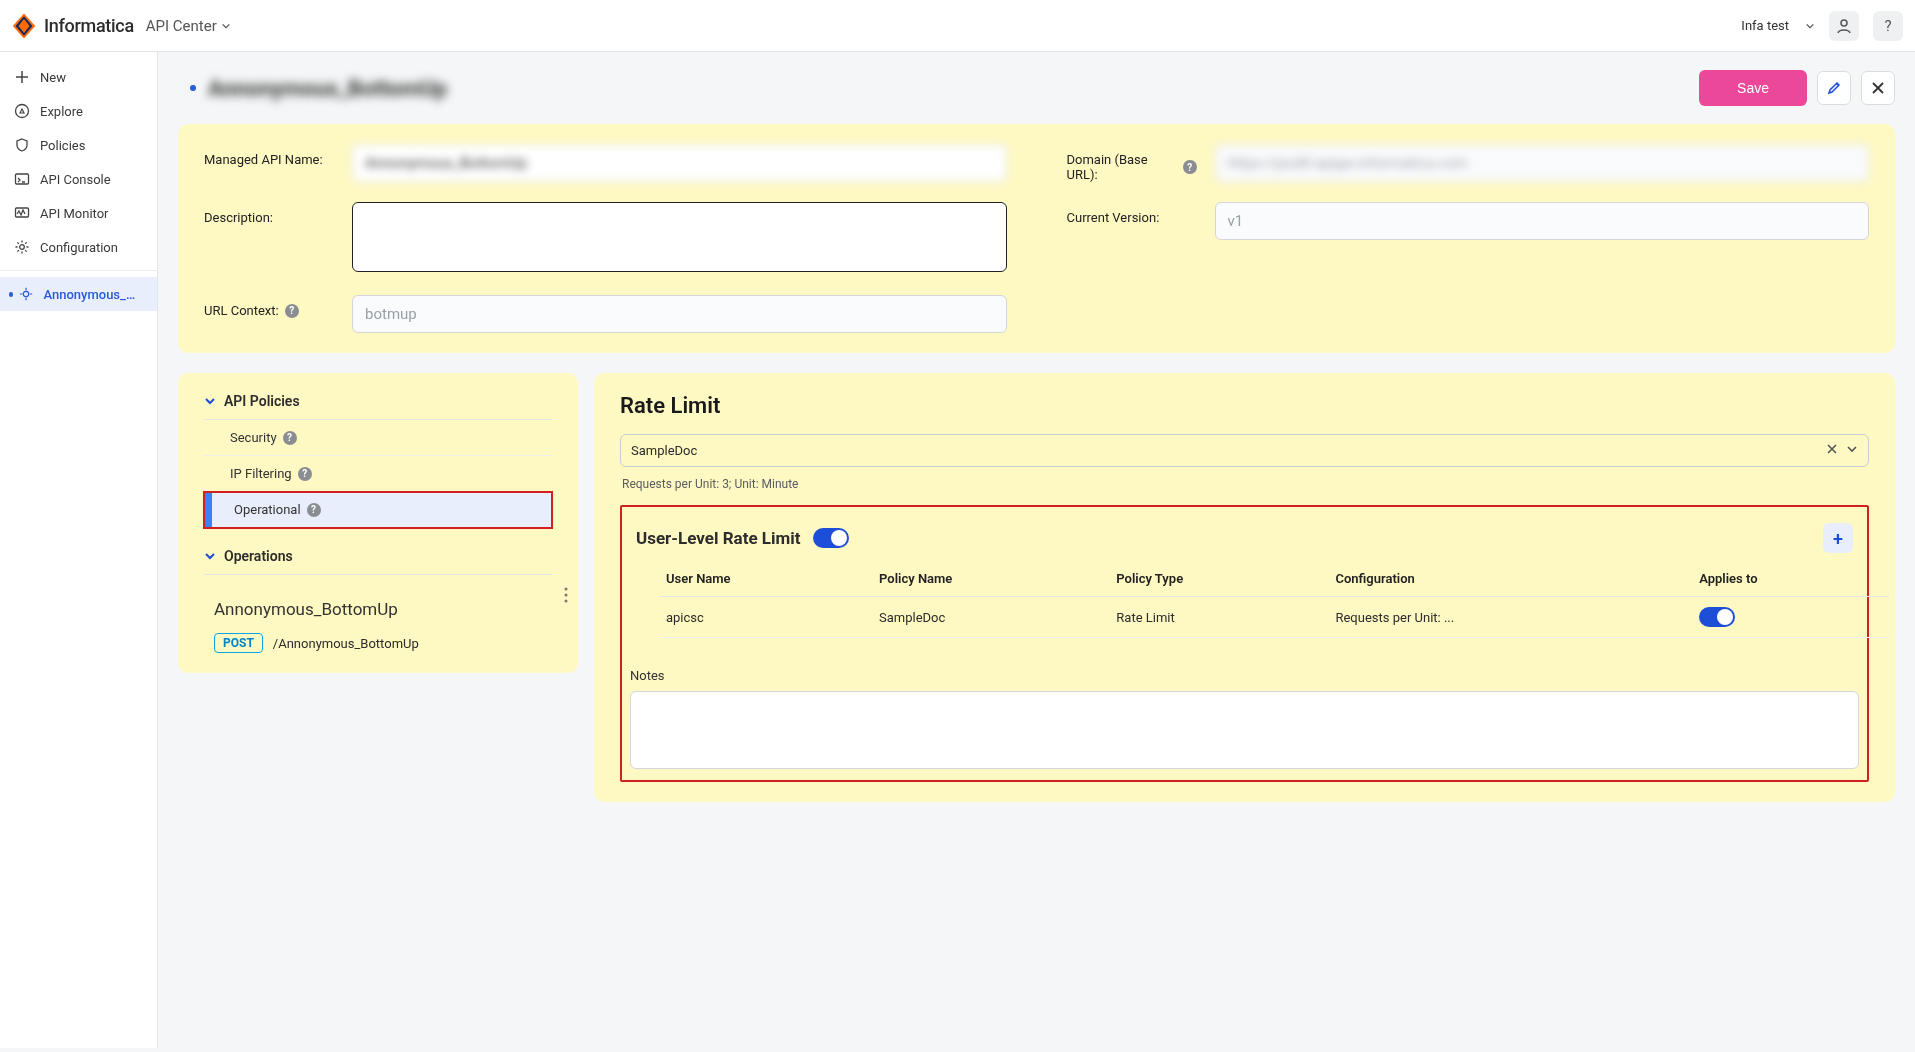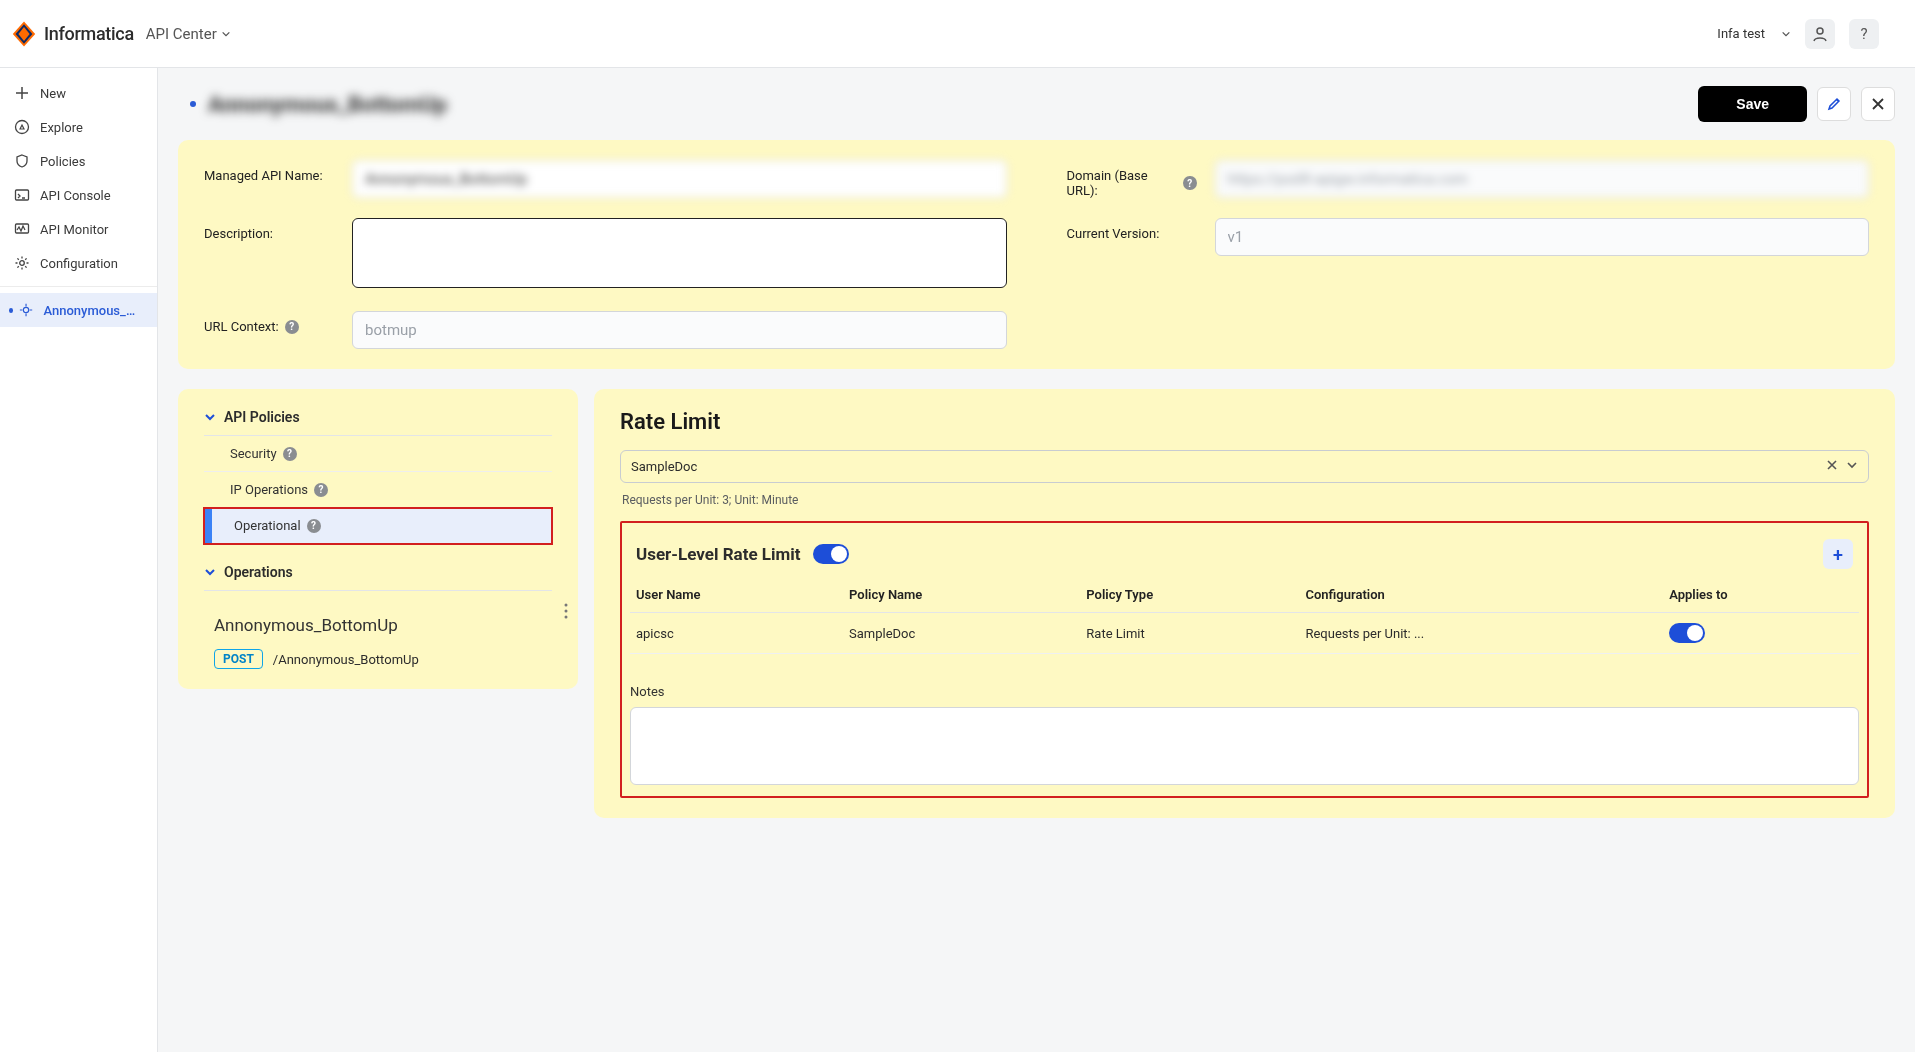--- a/index.html
+++ b/index.html
@@ -1,19 +1,19 @@
 <!DOCTYPE html>
 <html><head>
 <meta charset="utf-8">
 <style>
 * { margin: 0; padding: 0; box-sizing: border-box; }
 body { font-family: -apple-system, BlinkMacSystemFont, "Segoe UI", Roboto, Arial, sans-serif; font-size: 13px; color: #2c2c2c; background: #f5f6f7; }
 
 
-.topbar { display: flex; align-items: center; justify-content: space-between; height: 68px; padding: 0 36px 0 10px; background: #fff; border-bottom: 1px solid #e3e5e8; }
+.topbar { display: flex; align-items: center; justify-content: space-between; height: 52px; padding: 0 12px 0 10px; background: #fff; border-bottom: 1px solid #e3e5e8; }
 .brand-left { display: flex; align-items: center; gap: 6px; }
 .logo { width: 28px; height: 28px; }
 .brand-name { font-size: 18px; font-weight: 500; letter-spacing: -0.3px; }
 .app-name { font-size: 15px; color: #555; margin-left: 6px; display: flex; align-items: center; gap: 4px; cursor: pointer; }
 .brand-right { display: flex; align-items: center; gap: 14px; }
 .user-toggle { display: flex; align-items: center; gap: 16px; cursor: pointer; font-size: 13px; color: #333; }
 .round-btn { width: 30px; height: 30px; border-radius: 6px; background: #eef0f2; display: flex; align-items: center; justify-content: center; cursor: pointer; color: #555; }
 .chevron { width: 10px; height: 10px; }
 
 
@@ -28,21 +28,21 @@
 .sb-item.active .lbl { font-weight: 500; white-space: nowrap; overflow: hidden; text-overflow: ellipsis; max-width: 100px; }
 
 .main { flex: 1; overflow: auto; padding: 18px 20px; }
 
 
 .title-row { display: flex; align-items: center; justify-content: space-between; margin-bottom: 18px; padding-left: 12px; }
 .title-left { display: flex; align-items: center; gap: 12px; }
 .title-dot { width: 6px; height: 6px; border-radius: 50%; background: #2a5bd6; }
 .title-blur { font-size: 22px; font-weight: 700; color: #333; filter: blur(5px); user-select: none; }
 .title-actions { display: flex; align-items: center; gap: 10px; }
-.btn-primary { background: #000000; color: #fff; border: none; border-radius: 6px; padding: 10px 38px; font-size: 14px; font-weight: 700; cursor: pointer; }
+.btn-primary { background: #ec4899; color: #fff; border: none; border-radius: 6px; padding: 10px 38px; font-size: 14px; font-weight: 400; cursor: pointer; }
 .icon-btn { width: 34px; height: 34px; border: 1px solid #ddd; border-radius: 6px; background: #fff; display: flex; align-items: center; justify-content: center; cursor: pointer; }
 
 
 .card { background: #fef9c3; border-radius: 10px; padding: 20px 26px; }
 .form-card { margin-bottom: 20px; }
 .form-grid { display: grid; grid-template-columns: 1fr 1fr; column-gap: 60px; row-gap: 20px; }
 .form-row { display: flex; align-items: flex-start; gap: 18px; }
 .form-label { width: 130px; padding-top: 8px; color: #222; font-size: 13px; display: flex; align-items: center; gap: 6px; }
 .form-control { flex: 1; }
 input[type=text], textarea { width: 100%; border: 1px solid #d3d6da; border-radius: 6px; padding: 9px 12px; font-size: 15px; background: #fff; font-family: inherit; color:#333; }
@@ -77,21 +77,21 @@
 .combo .clear, .combo .drop { cursor: pointer; color: #555; }
 .hint { font-size: 12px; color: #5a5d61; margin: 10px 0 14px 2px; }
 
 .big-red { border: 2px solid #d21f1f; padding: 16px 8px 8px 8px; position: relative; border-radius:2px; }
 .ulrl-head { display: flex; align-items: center; justify-content: space-between; margin-bottom: 8px; padding: 0 6px; }
 .ulrl-title { display: flex; align-items: center; gap: 12px; font-size: 17px; font-weight: 700; }
 .toggle { width: 36px; height: 20px; border-radius: 999px; background: #1d4ed8; position: relative; cursor: pointer; }
 .toggle::after { content:""; position:absolute; width:16px; height:16px; border-radius:50%; background:#fff; top:2px; right:2px; }
 .add-btn { width: 30px; height: 30px; border-radius: 6px; background: #e8eefb; display: flex; align-items: center; justify-content: center; cursor: pointer; color:#1d4ed8; font-size:18px; font-weight:600; }
 
-.tbl { width: 100%; border-collapse: collapse; }
+.tbl { width: 100%; border-collapse: collapse; margin-left: 30px; }
 .tbl th { text-align: left; font-weight: 600; font-size: 13px; color: #222; padding: 10px 6px; border-bottom: 1px solid #e3e5e8; }
 .tbl td { padding: 10px 6px; font-size: 13px; border-bottom: 1px solid #eef0f2; }
 
 .notes-area { margin-top: 30px; }
 .notes-area label { font-size: 13px; color:#333; }
 .notes-area textarea { border-color: #d3d6da; height: 78px; margin-top: 8px; }
 
 .rel-wrap { position: relative; }
 </style>
 </head>
@@ -244,21 +244,21 @@
             <svg class="chev" width="12" height="12" viewBox="0 0 12 12">
                 <path d="M2 4l4 4 4-4" stroke="#1d4ed8" stroke-width="2" fill="none"></path>
               </svg>
             <span>API Policies</span>
           </div>
           <div class="policy-item">
             <span>Security</span>
             <span class="help-dot">?</span>
           </div>
           <div class="policy-item">
-            <span>IP Operations</span>
+            <span>IP Filtering</span>
             <span class="help-dot">?</span>
           </div>
           <div class="policy-item selected red-outline">
             <span>Operational</span>
             <span class="help-dot">?</span>
           </div>
         </div>
 
         <div class="section-head">
           <svg class="chev" width="12" height="12" viewBox="0 0 12 12">

